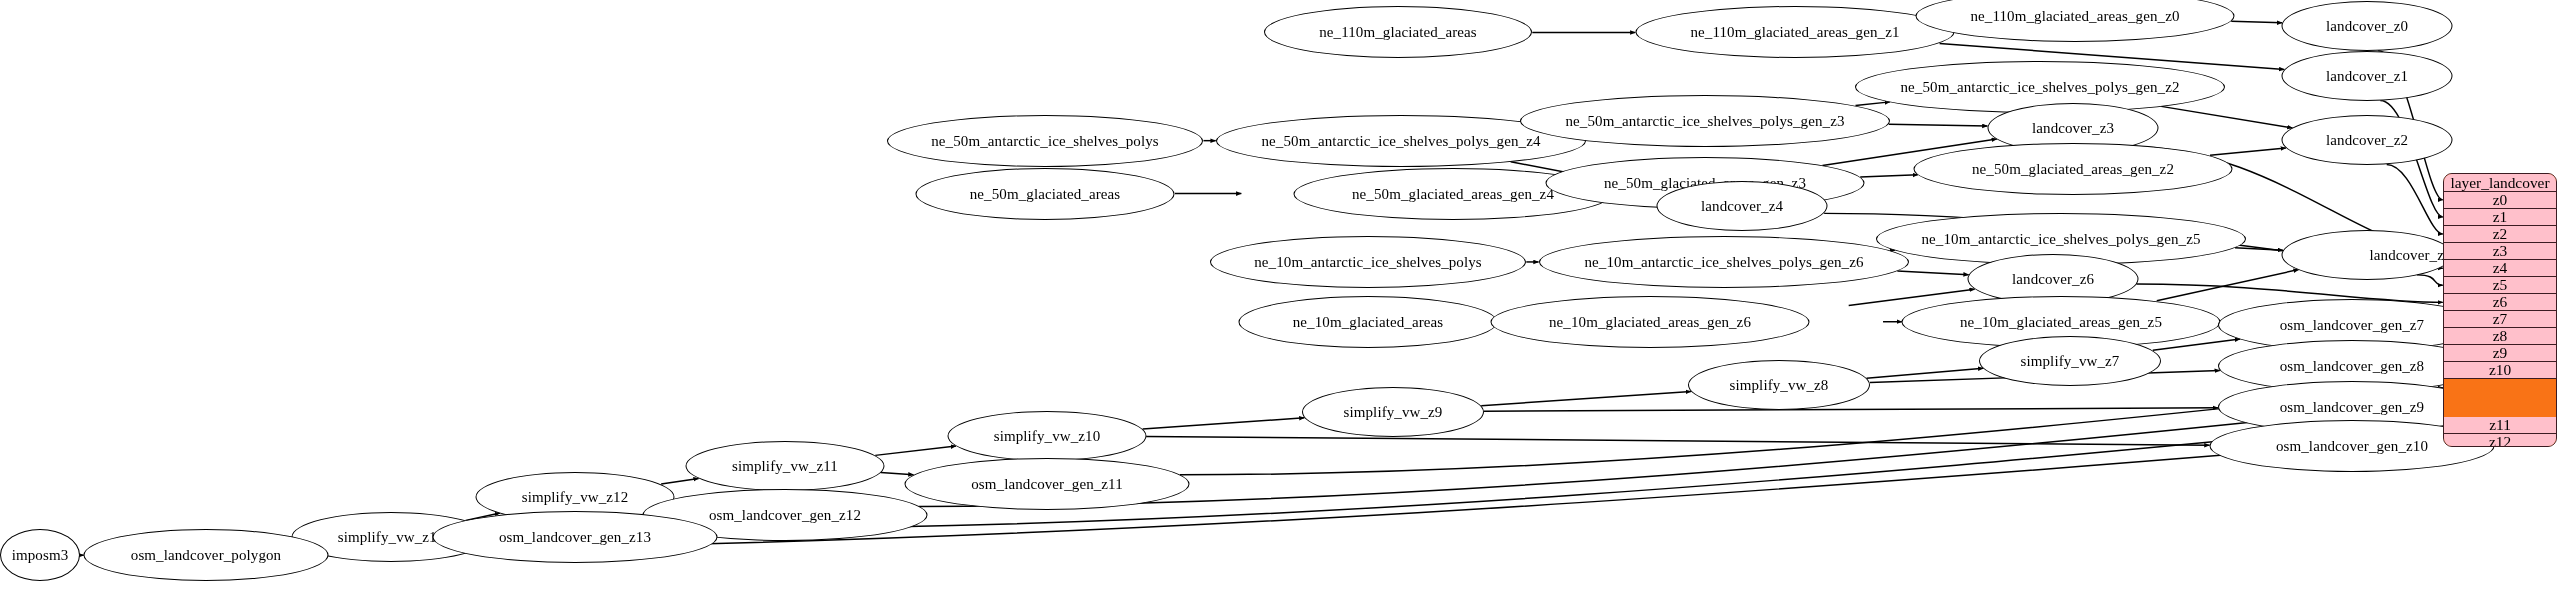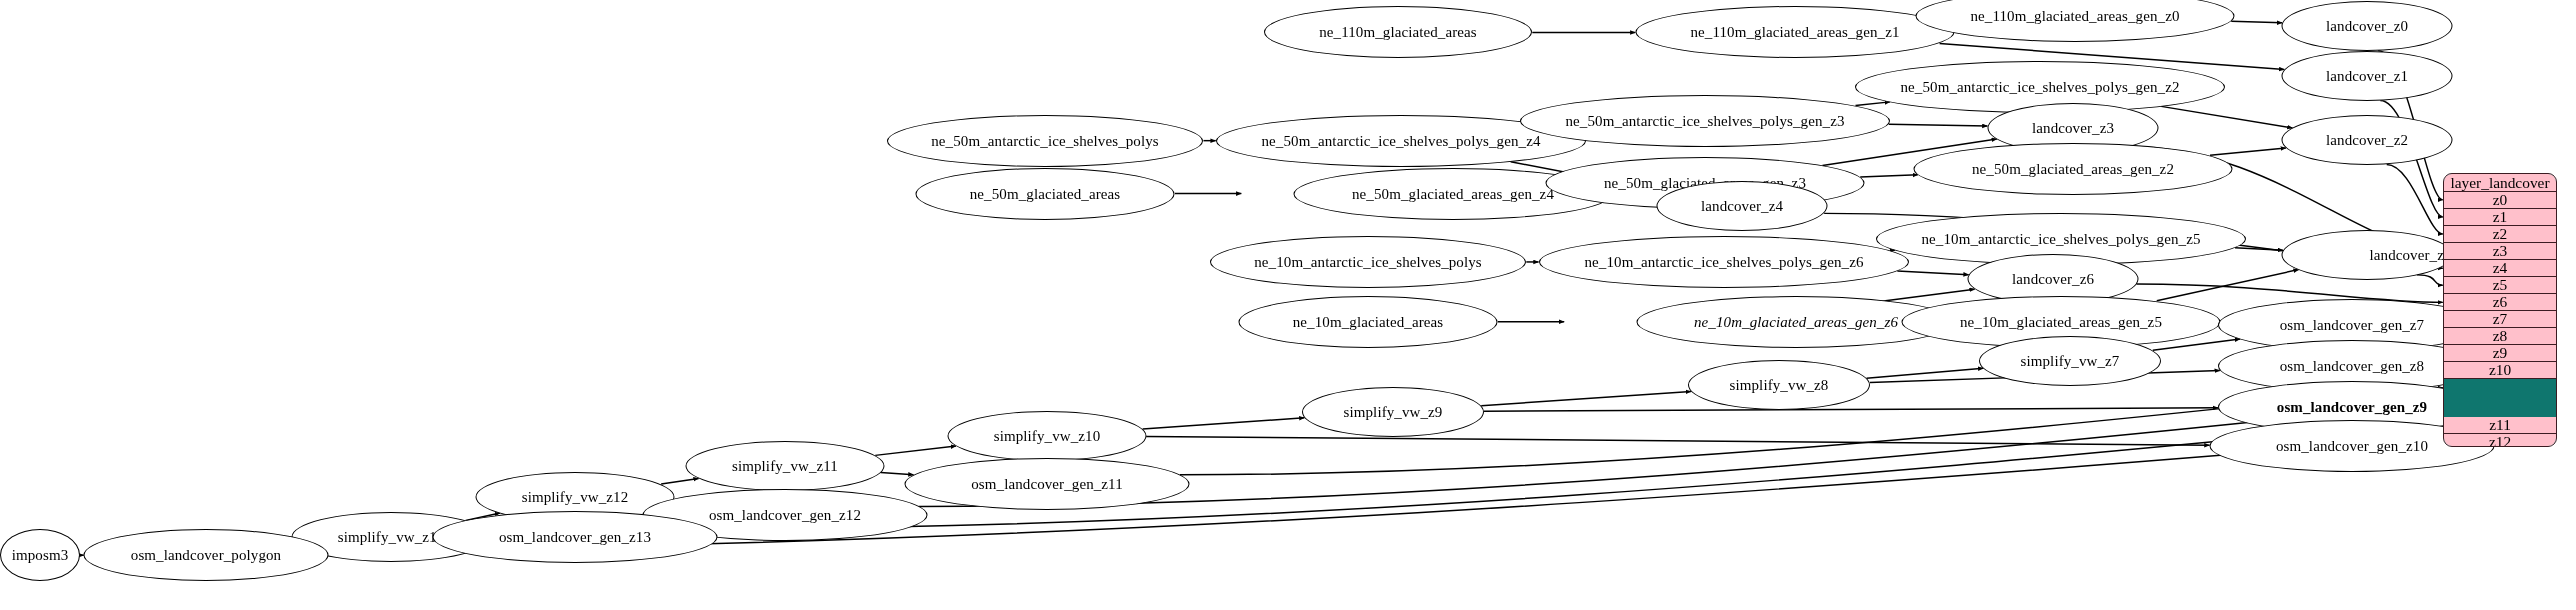--- a/index.html
+++ b/index.html
@@ -5,21 +5,21 @@
 <style>
   html,body{margin:0;padding:0;background:#ffffff;}
   body{font-family:"Liberation Serif",serif;}
   #canvas{position:relative;width:2576px;height:611px;background:#fff;overflow:hidden;}
   svg#wires{position:absolute;left:0;top:0;width:2576px;height:611px;pointer-events:none;}
   .node{position:absolute;transform:translate(-50%,-50%);display:flex;align-items:center;justify-content:center;
         border:1.3px solid #000;border-radius:50%;background:#fff;box-sizing:border-box;
         white-space:nowrap;color:#000;}
   .node span{font-size:15px;line-height:1;letter-spacing:0.1px;}
   .rec{position:absolute;transform:translate(-50%,-50%);border:1.4px solid #3b1c22;border-radius:9px;
-       background:#0f766e;box-sizing:border-box;overflow:hidden;}
+       background:#f97316;box-sizing:border-box;overflow:hidden;}
   .rec .hdr,.rec .row{display:flex;align-items:center;justify-content:center;color:#000;
        font-size:15.4px;box-sizing:border-box;background:#ffc0cb;}
   .rec .hdr{border-bottom:1.4px solid #3b1c22;}
   .rec .row{border-bottom:1.4px solid #3b1c22;}
   .rec .row:last-child{border-bottom:none;}
 </style>
 </head>
 <body>
 
 <div id="canvas">
@@ -146,39 +146,39 @@
       </div>
       <div class="node" style="left: 2367px; top: 255px; width: 171px; height: 50px; justify-content: flex-end;">
         <span>landcover_z5</span>
       </div>
       <div class="node" style="left: 2053px; top: 279px; width: 171px; height: 50px;">
         <span>landcover_z6</span>
       </div>
       <div class="node" style="left: 1368px; top: 322px; width: 259px; height: 52px;">
         <span>ne_10m_glaciated_areas</span>
       </div>
-      <div class="node" style="left: 1796px; top: 322px; width: 319px; height: 52px; font-style: italic;">
+      <div class="node" style="left: 1650px; top: 322px; width: 319px; height: 52px;">
         <span>ne_10m_glaciated_areas_gen_z6</span>
       </div>
       <div class="node" style="left: 2061px; top: 322px; width: 319px; height: 52px;">
         <span>ne_10m_glaciated_areas_gen_z5</span>
       </div>
       <div class="node" style="left: 2352px; top: 325px; width: 268px; height: 52px;">
         <span>osm_landcover_gen_z7</span>
       </div>
       <div class="node" style="left: 2070px; top: 361px; width: 182px; height: 50px;">
         <span>simplify_vw_z7</span>
       </div>
       <div class="node" style="left: 2352px; top: 366px; width: 268px; height: 52px;">
         <span>osm_landcover_gen_z8</span>
       </div>
       <div class="node" style="left: 1779px; top: 385px; width: 182px; height: 50px;">
         <span>simplify_vw_z8</span>
       </div>
-      <div class="node" style="left: 2352px; top: 407px; width: 268px; height: 52px; font-weight: bold;">
+      <div class="node" style="left: 2352px; top: 407px; width: 268px; height: 52px;">
         <span>osm_landcover_gen_z9</span>
       </div>
       <div class="node" style="left: 1393px; top: 412px; width: 182px; height: 50px;">
         <span>simplify_vw_z9</span>
       </div>
       <div class="node" style="left: 1047px; top: 436px; width: 199px; height: 50px;">
         <span>simplify_vw_z10</span>
       </div>
       <div class="node" style="left: 2352px; top: 446px; width: 285px; height: 52px;">
         <span>osm_landcover_gen_z10</span>

